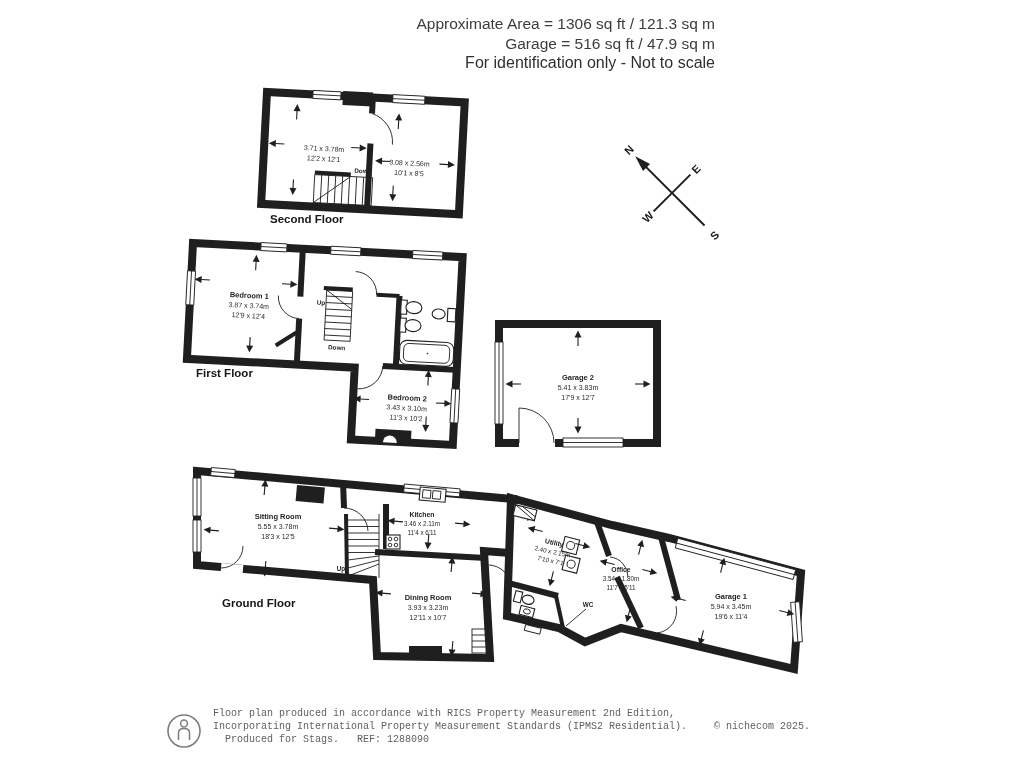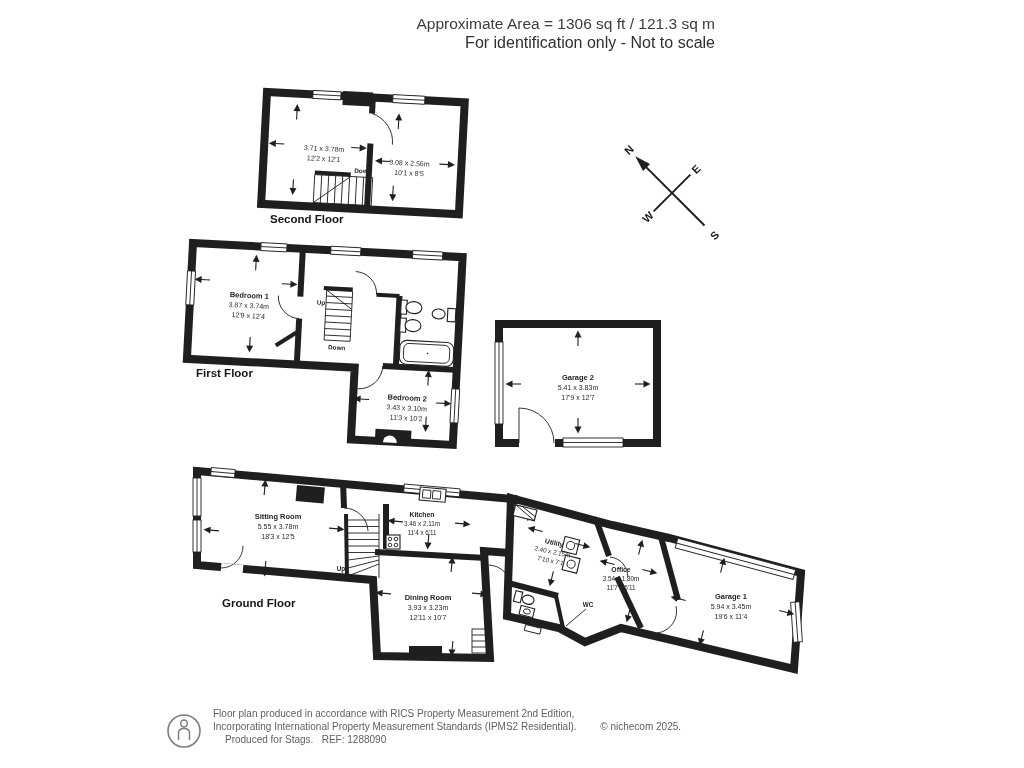--- a/index.html
+++ b/index.html
@@ -3,21 +3,21 @@
 <meta charset="utf-8">
 <style>
   html,body{margin:0;padding:0;background:#ffffff;}
   .page{position:relative;width:904px;height:768px;background:#ffffff;overflow:hidden;
         font-family:"Liberation Sans","DejaVu Sans",sans-serif;}
   .header{position:absolute;top:14px;right:189px;text-align:right;color:#3c3c3c;
           font-size:15.5px;line-height:20px;}
   .header .disclaimer{font-size:16px;color:#2f2f2f;margin-top:2px;line-height:13px;}
   .plan-svg{position:absolute;left:0;top:0;}
   .footer{position:absolute;left:164px;top:707px;display:flex;align-items:flex-start;color:#5f5f5f;}
-  .footer-text{margin-left:9px;font-size:10px;line-height:13px;color:#5f5f5f;}
+  .footer-text{margin-left:9px;font-size:10px;line-height:13px;color:#5f5f5f;font-family:Liberation Mono, monospace;}
   .footer-text .pre{white-space:pre;padding-left:12px;}
   .copy{margin-left:21px;text-align:right;}
   
   .wall{fill:#ffffff;stroke:#1f1f1f;stroke-width:8;stroke-linejoin:miter;}
   .iw6{stroke:#1f1f1f;stroke-width:6;fill:none;}
   .iw4{stroke:#1f1f1f;stroke-width:4;fill:none;}
   .tl{stroke:#1f1f1f;stroke-width:0.9;fill:none;}
   .t2{stroke:#1f1f1f;stroke-width:2;fill:none;}
   .win{fill:#ffffff;stroke:#1f1f1f;stroke-width:0.9;}
   .fix{fill:#ffffff;stroke:#1f1f1f;stroke-width:1.1;}
@@ -32,20 +32,21 @@
   .fl{font-size:11.5px;font-weight:bold;fill:#161616;text-anchor:start;}
   .cmp{font-size:11px;font-weight:bold;fill:#1c1c1c;text-anchor:middle;}
 </style>
 </head>
 <body>
 
 <div class="page">
 
   <div class="header">
     <div>Approximate Area = 1306 sq ft / 121.3 sq m</div>
+    <div>Garage = 516 sq ft / 47.9 sq m</div>
     <div class="disclaimer">For identification only - Not to scale</div>
   </div>
 
   <svg class="plan-svg" width="1024" height="768" viewBox="0 0 1024 768">
     <defs>
       <g id="arrow">
         <path d="M0,10 L0,1" stroke="#1f1f1f" stroke-width="1.1" fill="none"></path>
         <path d="M-3.5,1.5 L3.5,1.5 L0,-5.5 Z" fill="#1f1f1f"></path>
       </g>
     </defs>

